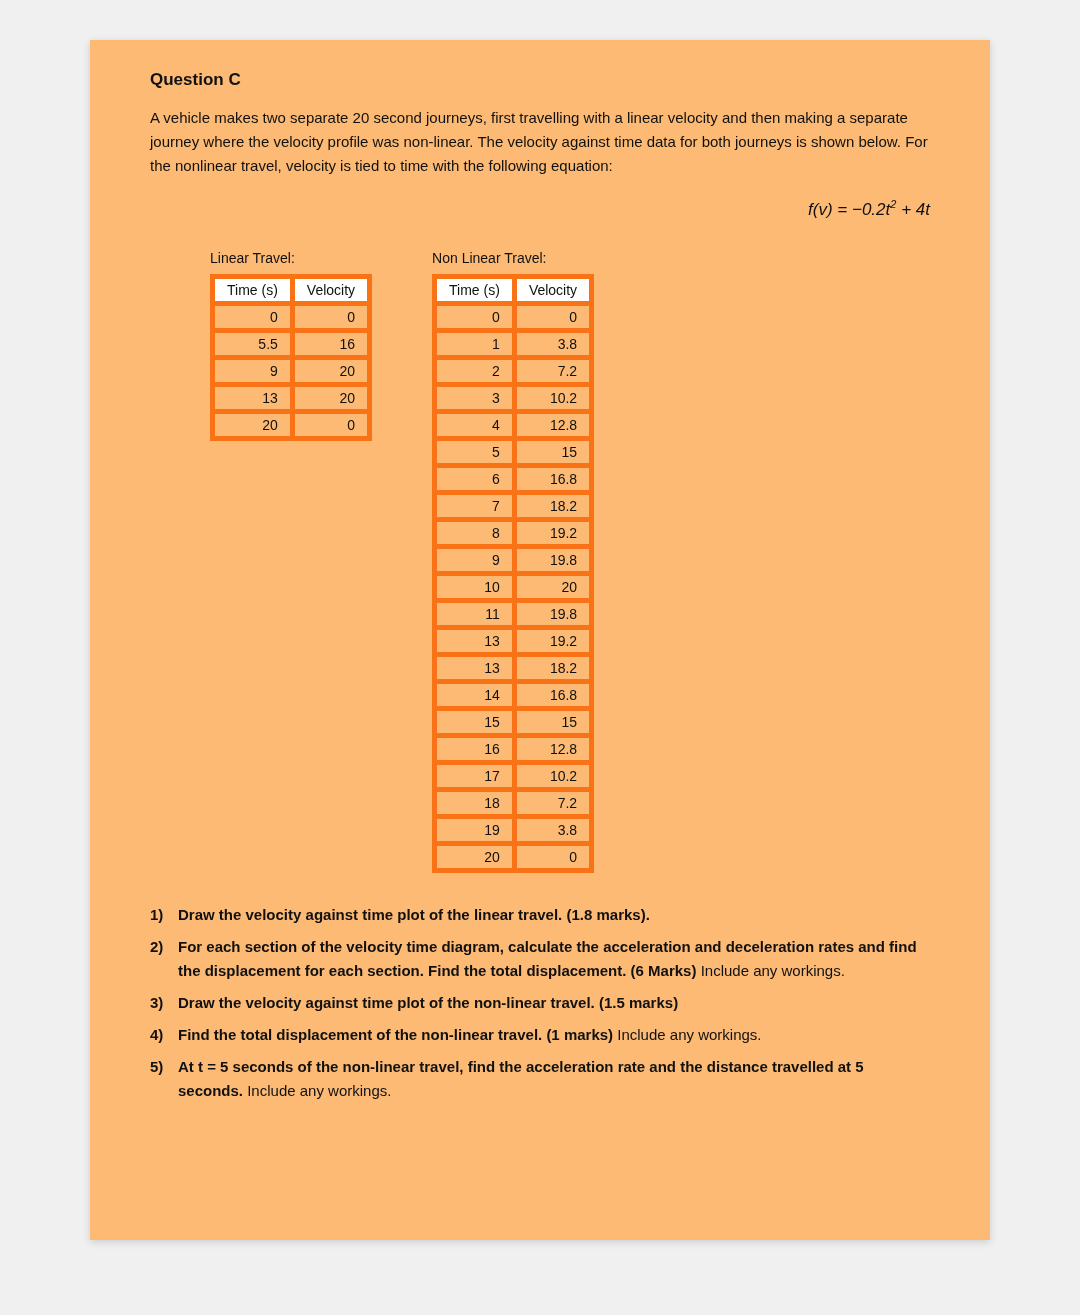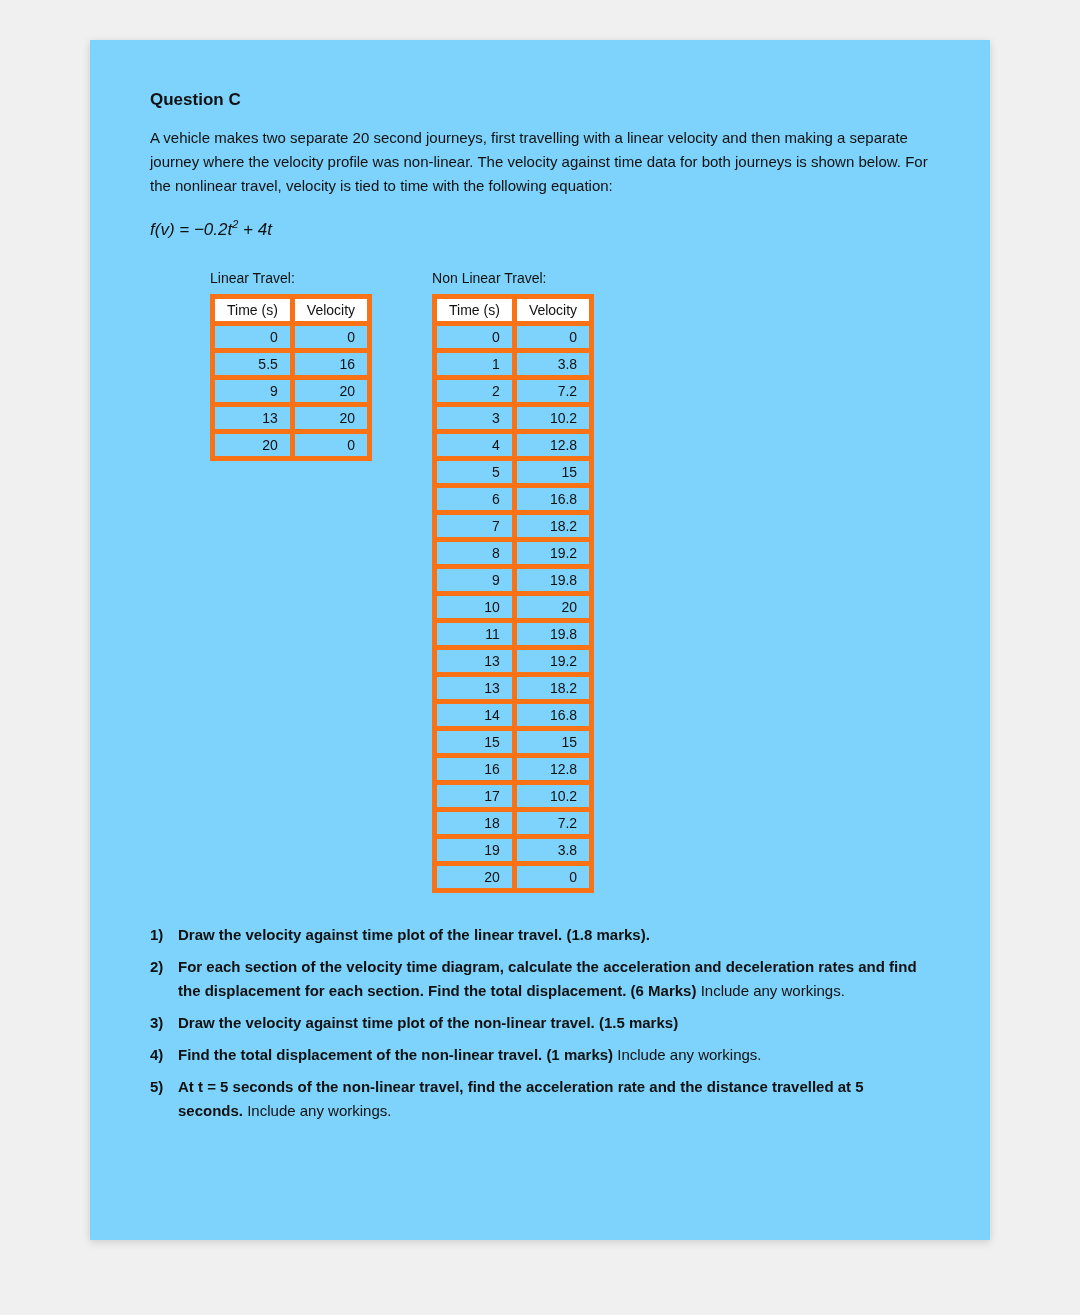--- a/index.html
+++ b/index.html
@@ -6,37 +6,37 @@
     body {
       background: #f0f0f0;
       font-family: Arial, sans-serif;
       font-size: 15px;
       color: #111;
       display: flex;
       justify-content: center;
       padding: 40px 20px;
     }
     .page {
-      background: #7dd3fc;
+      background: #fdba74;
       width: 900px;
       min-height: 1200px;
-      padding: 50px 60px 60px 60px;
+      padding: 30px 60px 60px 60px;
       box-shadow: 0 2px 8px rgba(0,0,0,0.15);
     }
     .question-title {
       font-weight: bold;
       font-size: 17px;
       margin-bottom: 16px;
     }
     .intro-text {
       line-height: 1.6;
       margin-bottom: 20px;
     }
     .equation {
-      text-align: left;
+      text-align: right;
       font-size: 17px;
       margin: 10px 0 30px 0;
       font-style: italic;
     }
     .tables-section {
       display: flex;
       gap: 60px;
       margin-left: 60px;
       margin-bottom: 30px;
     }

